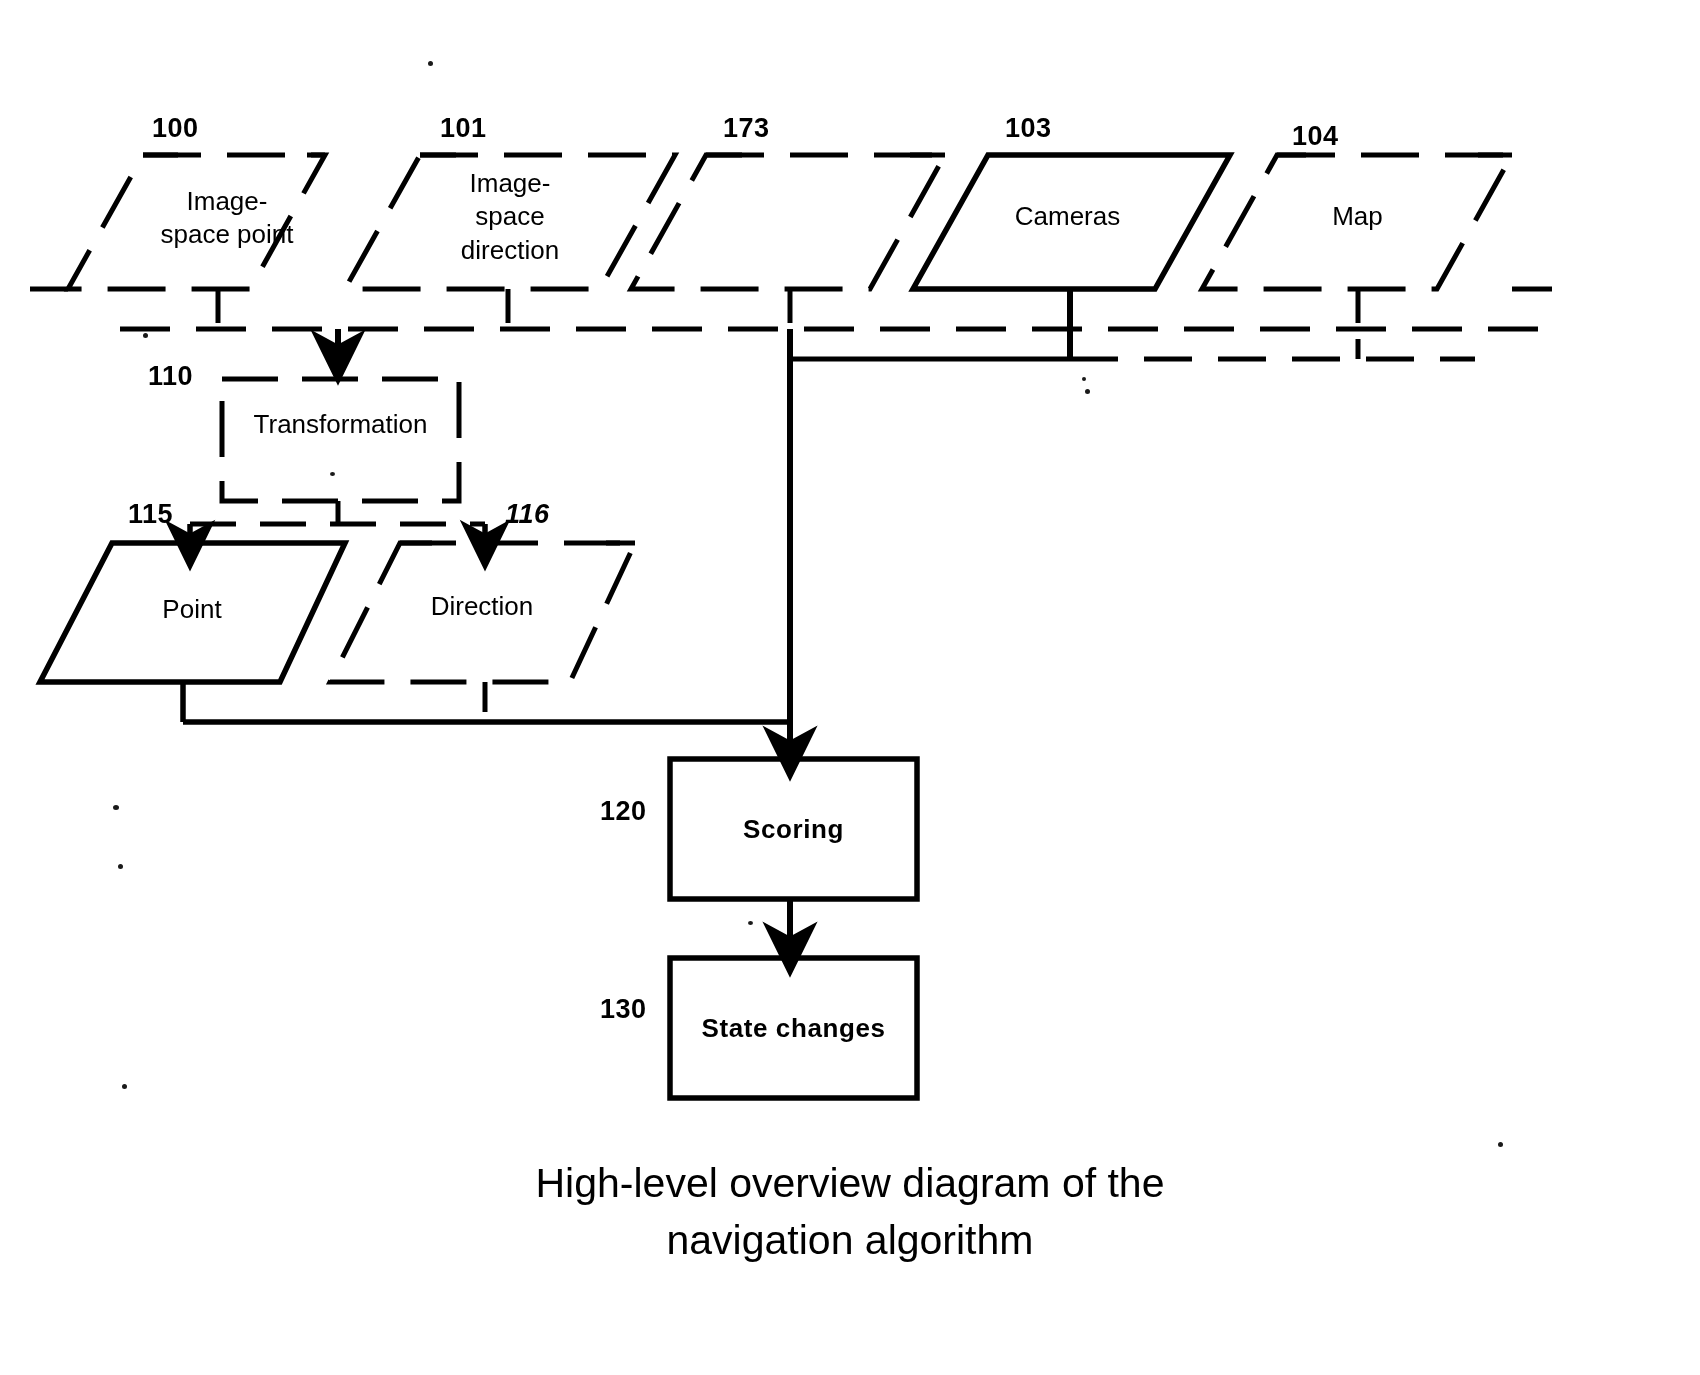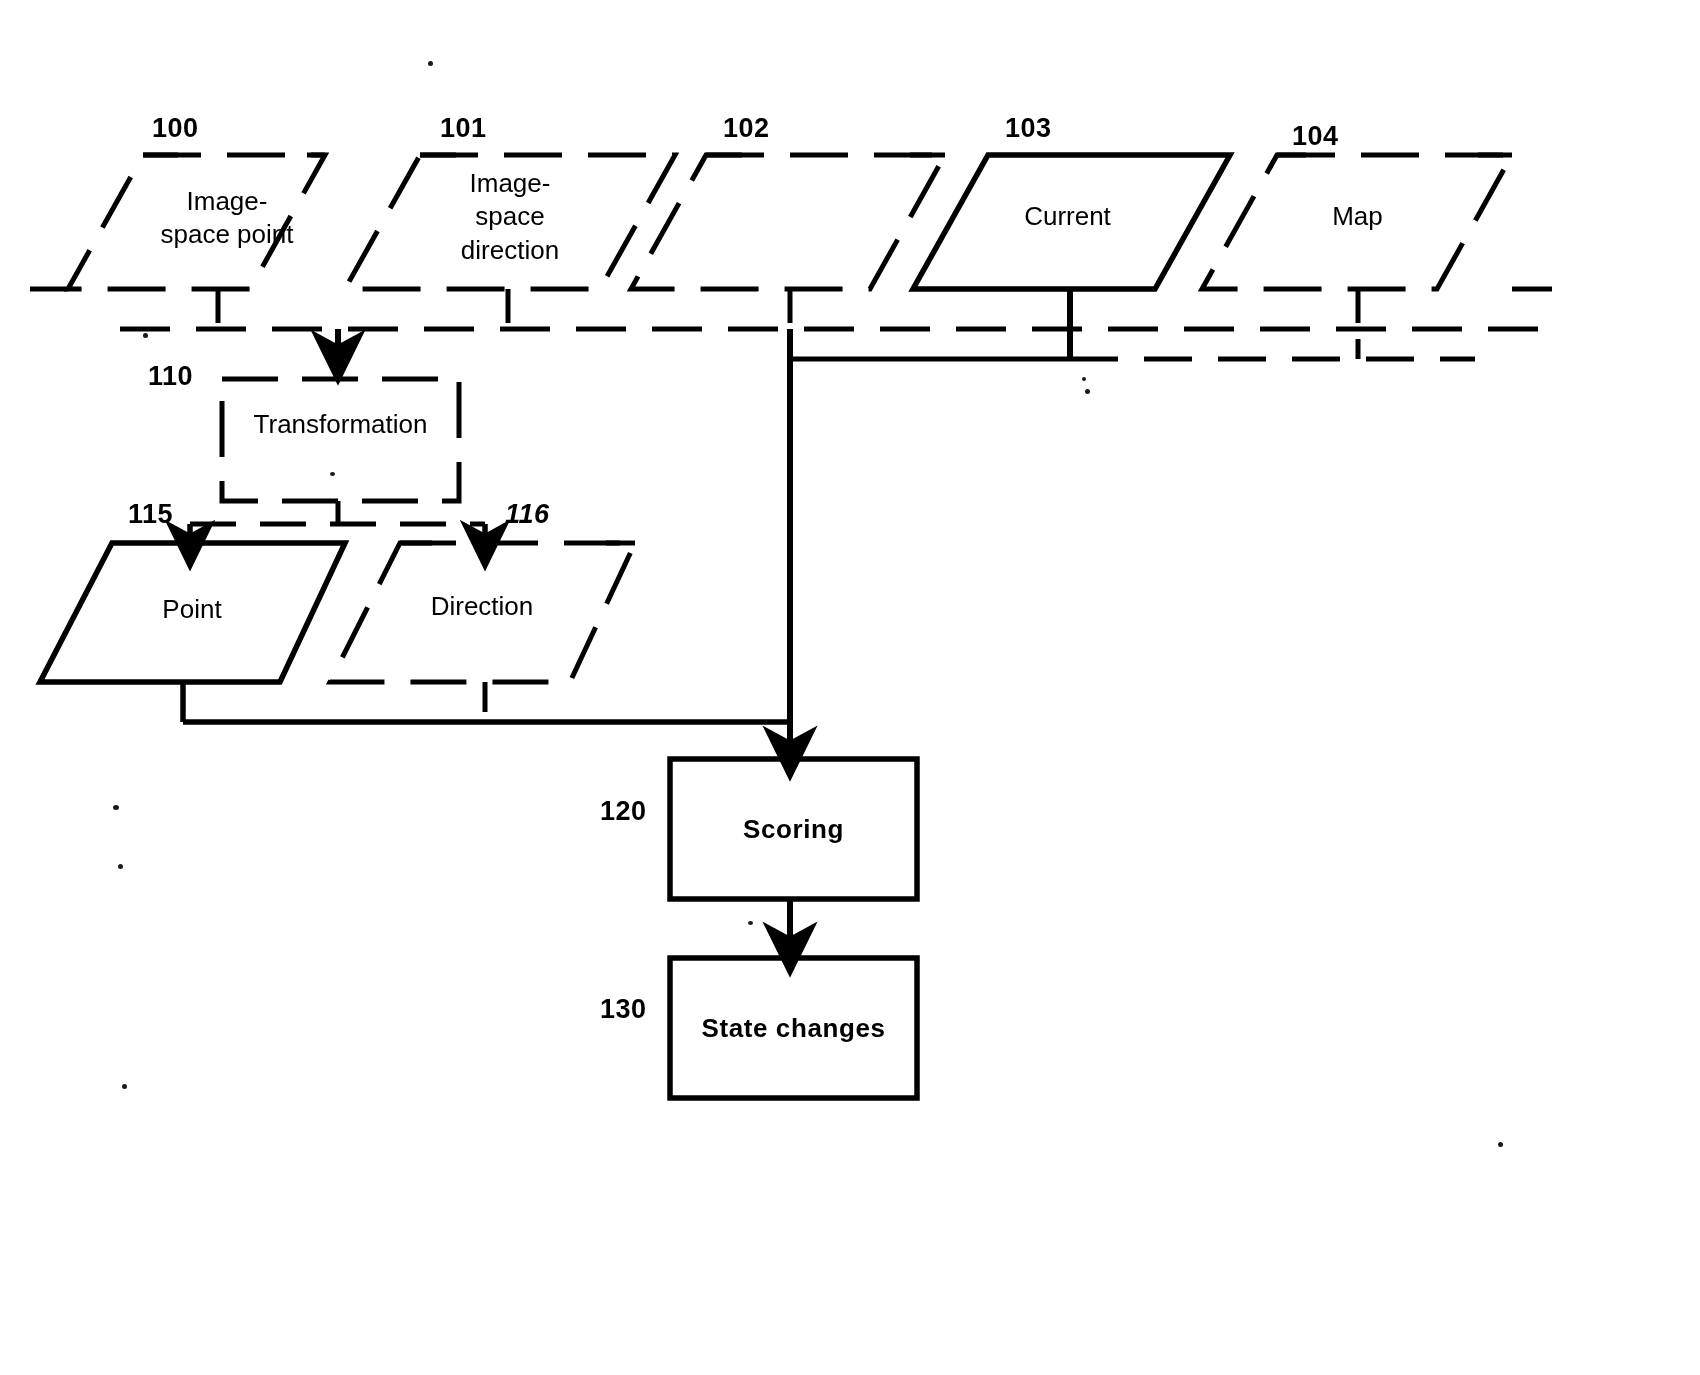--- a/index.html
+++ b/index.html
@@ -163,42 +163,44 @@
 
     <path d="M790,862 L790,912" fill="none" stroke="#000000" stroke-width="6" marker-end="url(#arrowhead)"></path>
 
     <g>
       <rect x="670" y="921" width="247" height="140" fill="none" stroke="#000000" stroke-width="5.5"></rect>
     </g>
   </svg>
 
   <div class="ref-num" style="left:152px; top:76px;">100</div>
   <div class="ref-num" style="left:440px; top:76px;">101</div>
-  <div class="ref-num" style="left:723px; top:76px;">102</div>
+  <div class="ref-num" style="left:723px; top:76px;">173</div>
   <div class="ref-num" style="left:1005px; top:76px;">103</div>
   <div class="ref-num" style="left:1292px; top:84px;">104</div>
   <div class="ref-num" style="left:148px; top:324px;text-align:right;">110</div>
   <div class="ref-num" style="left:128px; top:462px;text-align:center;">115</div>
   <div class="ref-num" style="left:505px; top:462px;font-style:italic;">116</div>
   <div class="ref-num" style="left:600px; top:759px;">120</div>
   <div class="ref-num" style="left:600px; top:957px;">130</div>
 
   <div class="node-label" style="left:112px; top:148px; width:230px;">Image-
 space point</div>
   <div class="node-label" style="left:400px; top:130px; width:220px;">Image-
 space
 direction</div>
-  <div class="node-label" style="left:960px; top:163px; width:215px;">Current</div>
+  <div class="node-label" style="left:960px; top:163px; width:215px;">Cameras</div>
   <div class="node-label" style="left:1250px; top:163px; width:215px;">Map</div>
   <div class="node-label" style="left:222px; top:371px; width:237px;">Transformation</div>
   <div class="node-label" style="left:82px; top:556px; width:220px;">Point</div>
   <div class="node-label" style="left:372px; top:553px; width:220px;">Direction</div>
   <div class="node-label bold" style="left:670px; top:776px; width:247px;">Scoring</div>
   <div class="node-label bold" style="left:660px; top:975px; width:267px;">State changes</div>
 
+  <div id="caption">High-level overview diagram of the
+navigation algorithm</div>
 
   <div class="speck" style="left:428px; top:24px; width:5px; height:5px;"></div>
   <div class="speck" style="left:143px; top:296px; width:5px; height:5px;"></div>
   <div class="speck" style="left:1085px; top:352px; width:5px; height:5px;"></div>
   <div class="speck" style="left:330px; top:435px; width:5px; height:4px;"></div>
   <div class="speck" style="left:113px; top:768px; width:6px; height:5px;"></div>
   <div class="speck" style="left:118px; top:827px; width:5px; height:5px;"></div>
   <div class="speck" style="left:748px; top:884px; width:5px; height:4px;"></div>
   <div class="speck" style="left:122px; top:1047px; width:5px; height:5px;"></div>
   <div class="speck" style="left:1498px; top:1105px; width:5px; height:5px;"></div>

